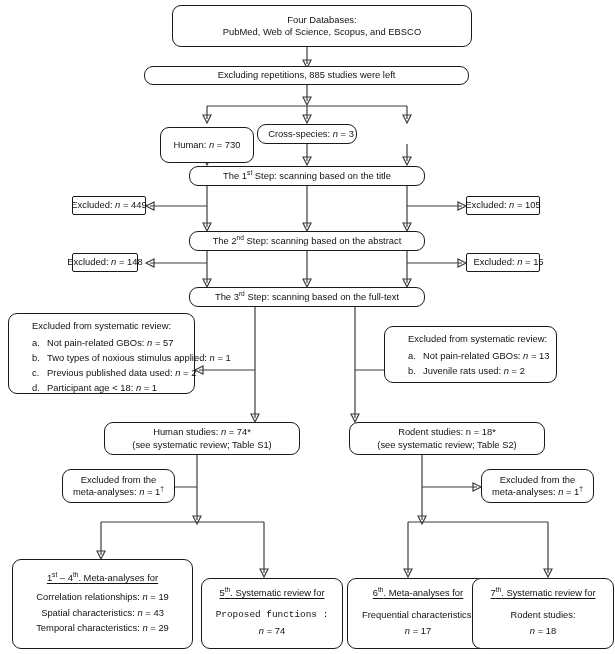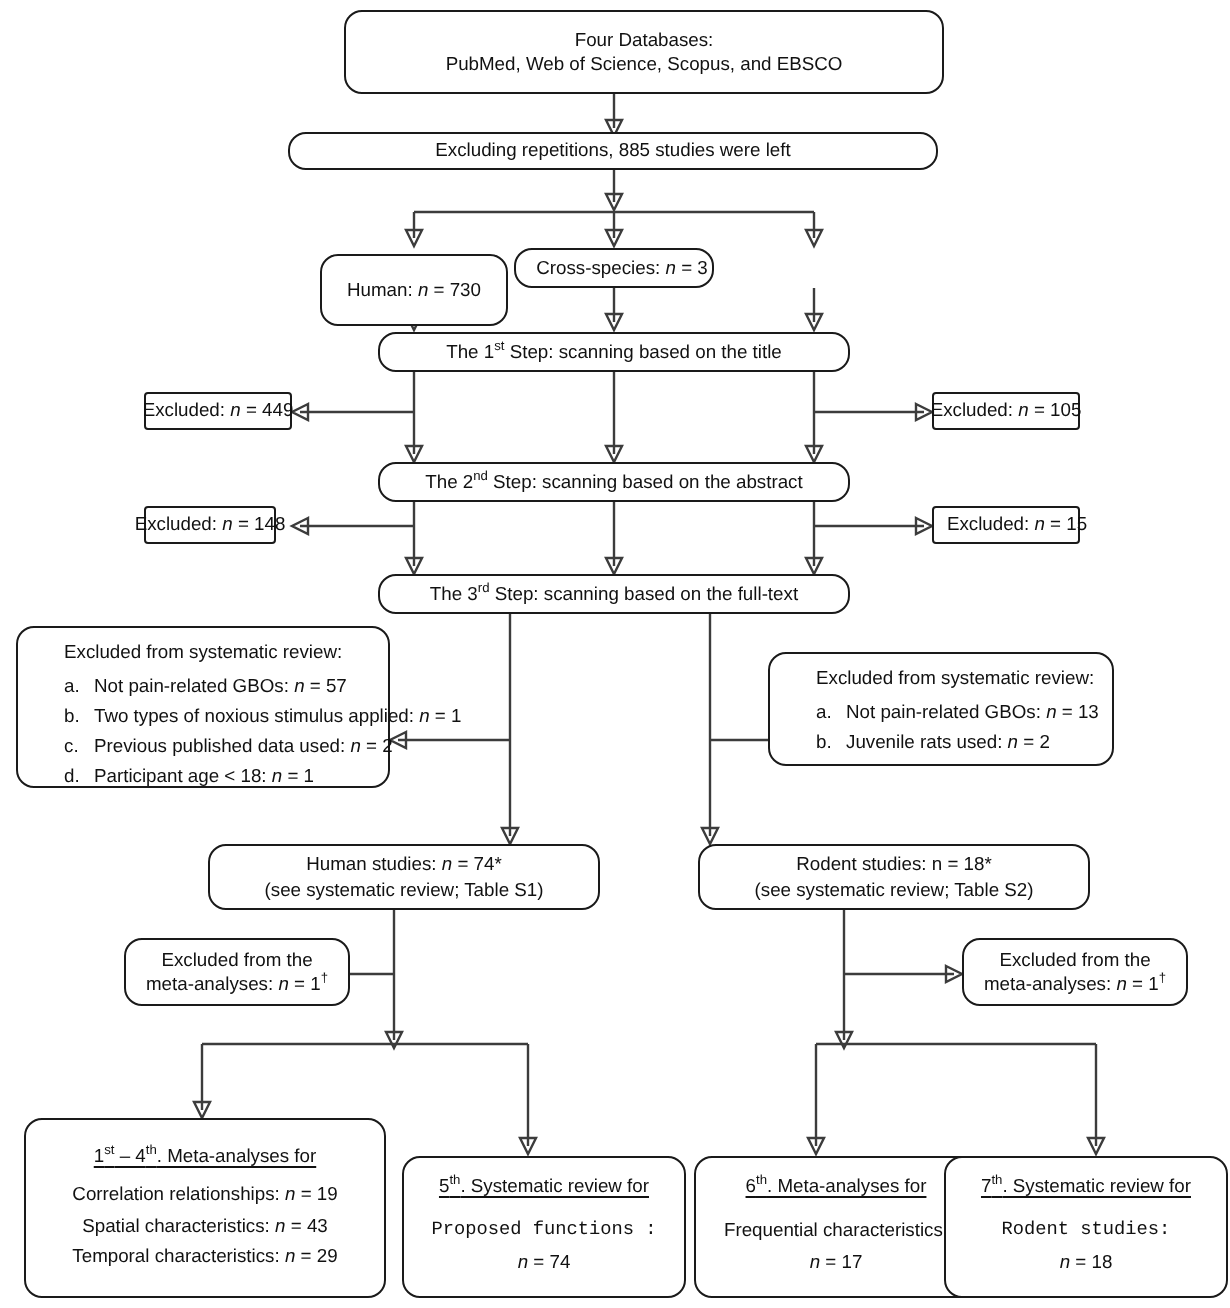--- a/index.html
+++ b/index.html
@@ -223,17 +223,17 @@
   </div>
 
   <div class="box" style="left:347px;top:578px;width:142px;height:71px;">
     <span class="ln ul" style="margin-bottom:7px;"><span>6</span><sup>th</sup><span>. Meta-analyses for</span></span>
     <span class="ln" style="margin:2px 0;">Frequential characteristics:</span>
     <span class="ln" style="margin:2px 12px;"><i class="it">n</i> <span>= 17</span></span>
   </div>
 
   <div class="box" style="left:472px;top:578px;width:142px;height:71px;">
     <span class="ln ul" style="margin-bottom:7px;"><span>7</span><sup>th</sup><span>. Systematic review for</span></span>
-    <span class="ln" style="margin:2px 0;font-family:Liberation Mono, monospace;">Rodent studies:</span>
+    <span class="ln" style="margin:2px 0;">Rodent studies:</span>
     <span class="ln" style="margin:2px 17px;"><i class="it">n</i> <span>= 18</span></span>
   </div>
 
 </div>
 
 </body></html>

